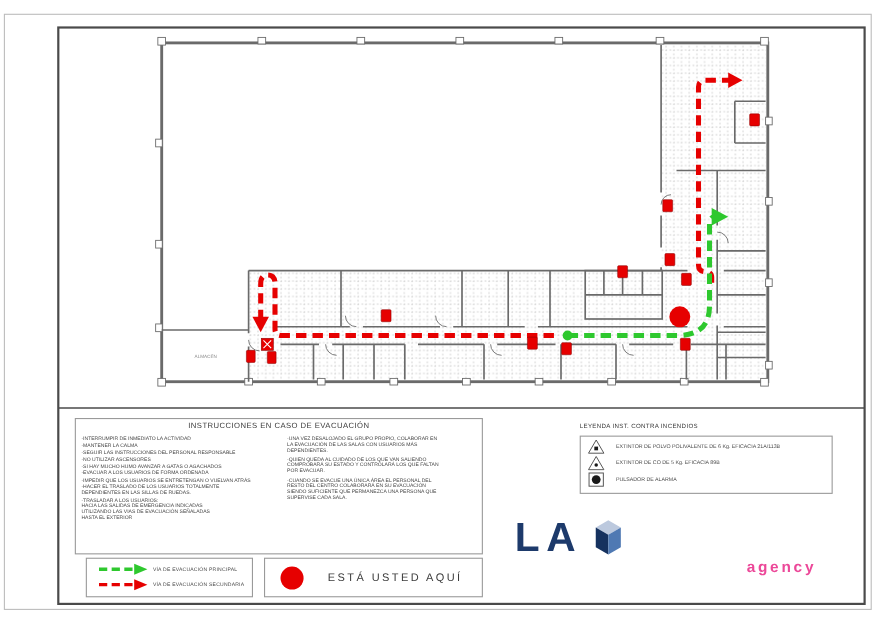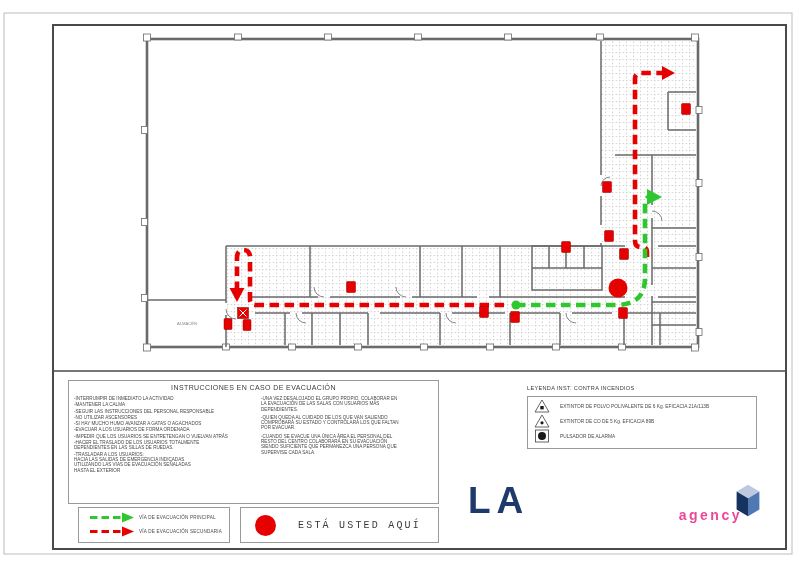--- a/index.html
+++ b/index.html
@@ -27,32 +27,32 @@
     border:1px solid #9a9a9a;background:#fff;
   }
   .route-row{position:absolute;left:10px;display:flex;align-items:center;gap:4px;}
   .route-label{font-size:4.6px;color:#4a4a4a;letter-spacing:.2px;}
   
   #here-box{
     left:240px;top:507px;width:197px;height:34px;
     border:1px solid #9a9a9a;background:#fff;display:flex;align-items:center;
   }
   #here-dot{width:21px;height:21px;border-radius:50%;background:#e60000;margin-left:14px;}
-  #here-label{font-size:10px;letter-spacing:2.2px;color:#3a3a3a;margin-left:22px;font-family:Liberation Mono, monospace;}
+  #here-label{font-size:10px;letter-spacing:2.2px;color:#3a3a3a;margin-left:22px;}
   
   #fire-legend-title{left:527px;top:385px;font-size:5.6px;color:#3a3a3a;letter-spacing:.3px;}
   #fire-legend-box{
     left:527px;top:396px;width:228px;height:51px;
     border:1px solid #9a9a9a;background:#fff;
   }
   .fire-row{position:absolute;left:6px;display:flex;align-items:center;gap:10px;height:14px;}
   .fire-label{font-size:4.8px;color:#4a4a4a;}
   
   #logo{left:468px;top:470px;width:300px;height:62px;}
-  #logo-main{display:flex;align-items:center;justify-content:space-between;gap:4px;margin-top:12px;}
+  #logo-main{display:flex;align-items:center;justify-content:flex-start;gap:4px;}
   .logo-word{font-size:37px;font-weight:bold;color:#1d3a6b;letter-spacing:6px;line-height:38px;}
   #logo-sub{position:absolute;right:26px;top:37px;font-size:14px;font-weight:bold;
             color:#ec4899;letter-spacing:2.5px;}
 </style>
 </head>
 <body>
 
 <div id="page">
 
   <svg class="abs" style="left:0;top:0" width="800" height="566" viewBox="0 0 800 566">

